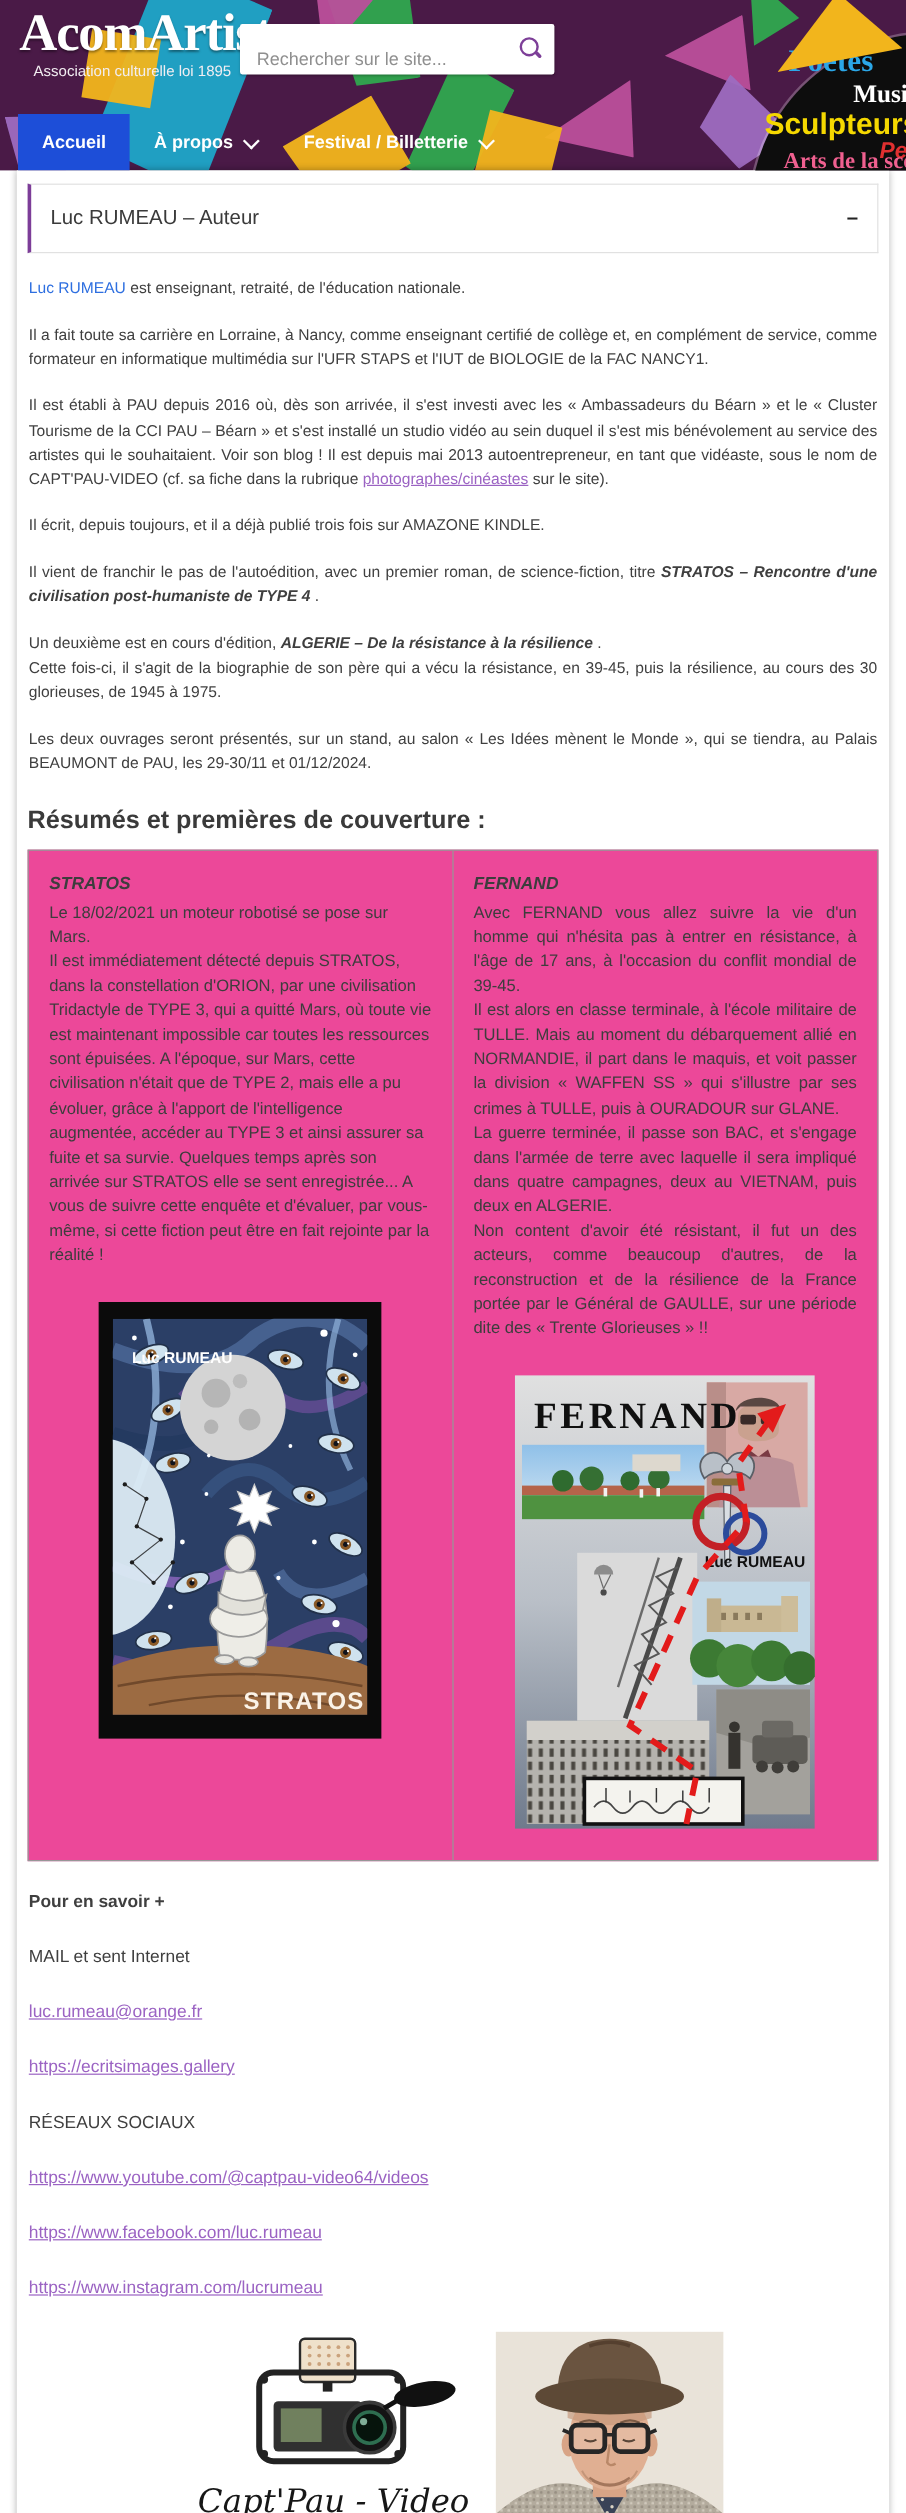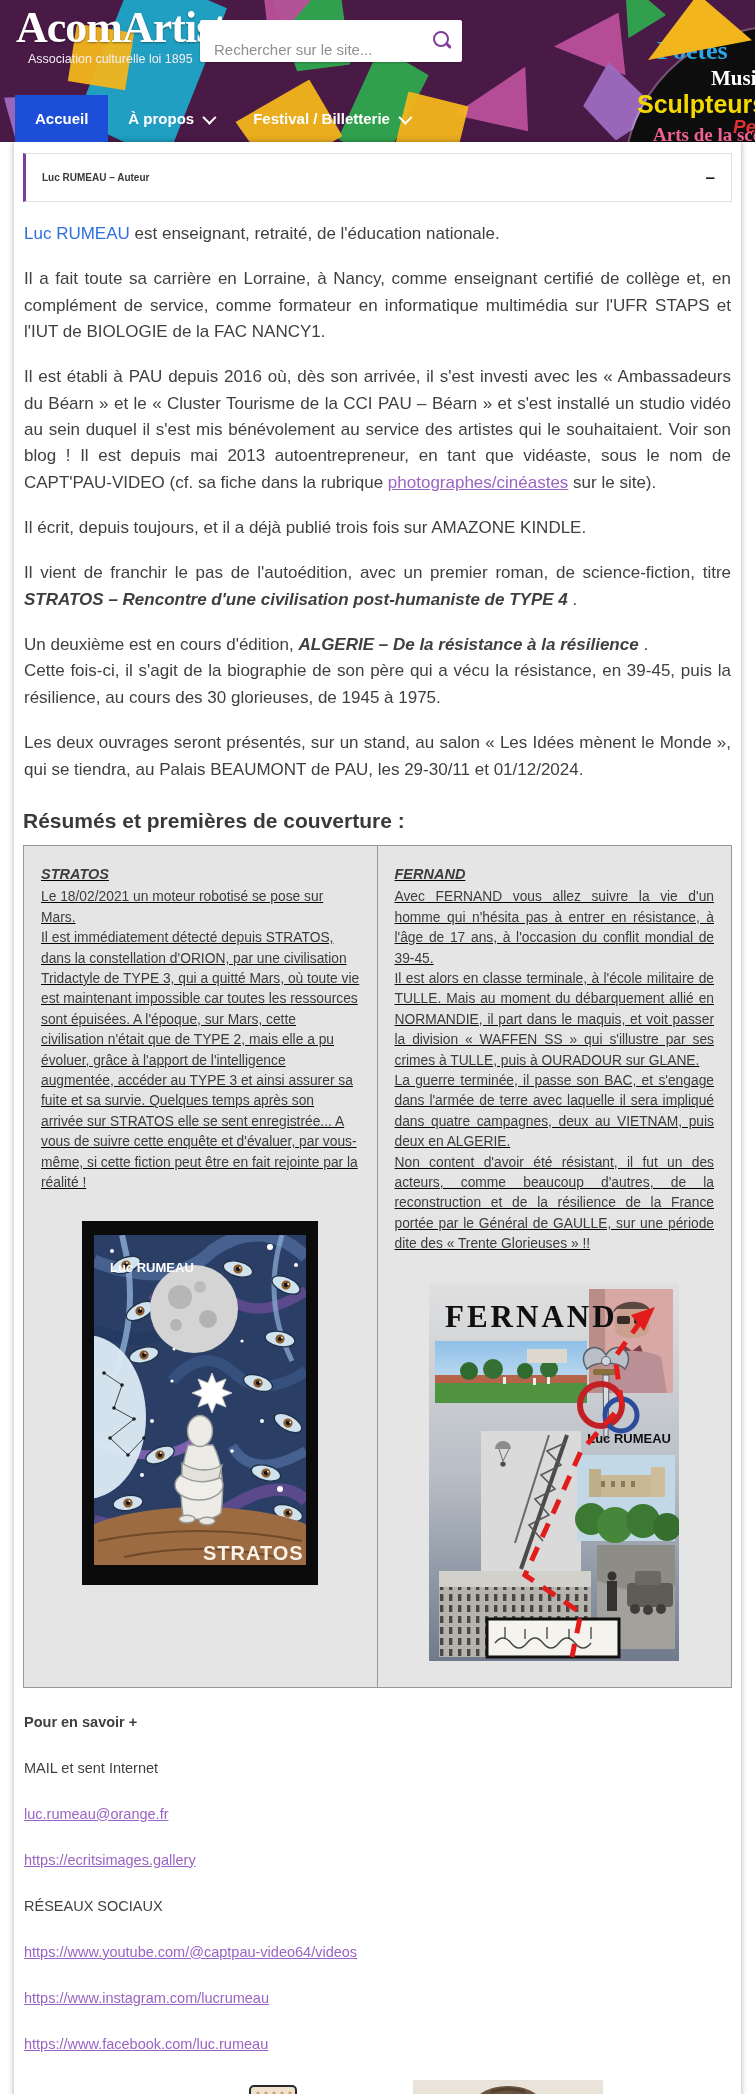--- a/index.html
+++ b/index.html
@@ -33,30 +33,30 @@
   .main-nav{position:absolute;left:15px;bottom:0;height:47px;display:flex;align-items:stretch;z-index:7;}
   .nav-item{display:flex;align-items:center;padding:0 20px;color:#ffffff;font-weight:700;font-size:15px;
     cursor:pointer;gap:9px;}
   .nav-item.active{background:#1d4ed8;}
   .chev{width:8px;height:8px;border-right:2px solid #fff;border-bottom:2px solid #fff;
     transform:rotate(45deg) translateY(-2px);}
   
   .card{margin:0 14px;background:#fff;box-shadow:0 0 6px rgba(0,0,0,.32);padding:11px 9px 18px;position:relative;}
   .accordion{border:1px solid #e1e1e1;border-left:3px solid #7c3d98;background:#fff;
     display:flex;align-items:center;justify-content:space-between;padding:18px 16px;cursor:pointer;}
-  .accordion-title{font-weight:700;font-size:10px;color:#3a3a3a;}
+  .accordion-title{font-weight:400;font-size:17px;color:#3a3a3a;}
   .minus{font-weight:700;font-size:17px;color:#222;line-height:10px;}
-  .article{color:#3f3f3f;font-size:17px;line-height:1.55;text-align:justify;padding:0 1px;}
+  .article{color:#3f3f3f;font-size:13px;line-height:1.55;text-align:justify;padding:0 1px;}
   .article p{margin:19px 0;}
   a.blue-link{color:#2e6fe0;text-decoration:none;font-weight:400;}
   a.purple-link{color:#9b63c3;text-decoration:underline;}
   .book-title-inline{font-weight:700;font-style:italic;}
   .section-heading{font-weight:700;font-size:21px;color:#3a3a3a;margin:26px 0 12px;}
   
-  .covers-table{border:1px solid #979797;background:#e5e5e5;display:grid;grid-template-columns:1fr 1fr;text-decoration:underline;}
+  .covers-table{border:1px solid #979797;background:#ec4899;display:grid;grid-template-columns:1fr 1fr;}
   .cov-col{padding:18px 17px 20px;font-size:13.8px;line-height:1.48;color:#3d3d3d;}
   .cov-col.left{border-right:1px solid #979797;text-align:left;}
   .cov-col.right{text-align:justify;}
   .cov-head{font-style:italic;font-weight:700;font-size:14.5px;margin-bottom:2px;}
   .prewrap{white-space:pre-line;}
   .cover-holder{margin:28px auto 6px;display:block;}
   
   .more{padding:0 1px;color:#3f3f3f;font-size:14.5px;}
   .more .label{font-weight:700;margin:26px 0 0;}
   .more .plain{margin:30px 0 0;}
@@ -362,22 +362,22 @@
     </div>
   </div>
 
   <section class="more">
     <div class="label">Pour en savoir +</div>
     <div class="plain">MAIL et sent Internet</div>
     <span class="linkrow"><a href="#">luc.rumeau@orange.fr</a></span>
     <span class="linkrow"><a href="#">https://ecritsimages.gallery</a></span>
     <div class="plain">RÉSEAUX SOCIAUX</div>
     <span class="linkrow"><a href="#">https://www.youtube.com/@captpau-video64/videos</a></span>
+    <span class="linkrow"><a href="#">https://www.facebook.com/luc.rumeau</a></span>
     <span class="linkrow"><a href="#">https://www.instagram.com/lucrumeau</a></span>
-    <span class="linkrow"><a href="#">https://www.facebook.com/luc.rumeau</a></span>
   </section>
 
   <div class="bottom-media">
     <div class="captpau-box">
       <svg width="240" height="195" viewBox="0 0 240 195">
         <rect width="240" height="195" fill="#ffffff"></rect>
         <g>
           <rect x="92" y="6" width="46" height="36" rx="4" fill="#efe1cb" stroke="#2a2a2a" stroke-width="2"></rect>
           <g fill="#caa27c">
             <circle cx="100" cy="13" r="1.6"></circle>

